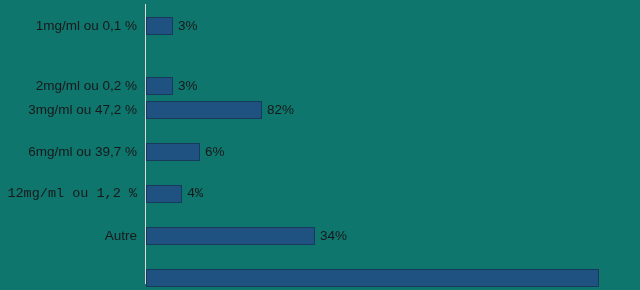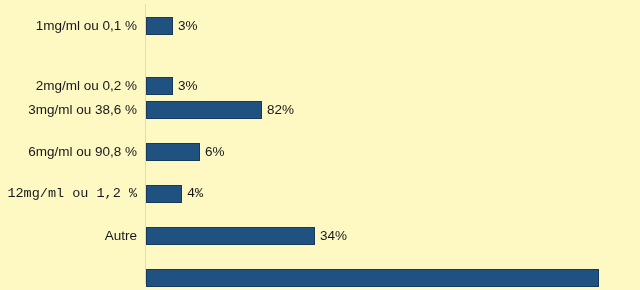--- a/index.html
+++ b/index.html
@@ -11,21 +11,21 @@
     width: 640px;
     height: 290px;
     font-family: "Liberation Sans", sans-serif;
     overflow: hidden;
   }
 
   #chart-root {
     position: relative;
     width: 640px;
     height: 290px;
-    background: #fef9c3;
+    background: #0f766e;
   }
 
   
   .axis-line {
     position: absolute;
     left: 145px;
     top: 4px;
     width: 1px;
     height: 280px;
     background: #d9d9d9;
@@ -91,27 +91,27 @@
       <span class="value-label" style="left:178px;">3%</span>
     </div>
 
     <div class="bar-row" style="top:65px;padding-left:16px;">
       <span class="cat-label">2mg/ml ou 0,2 %</span>
       <span class="bar" style="width:27px;"></span>
       <span class="value-label" style="left:178px;">3%</span>
     </div>
 
     <div class="bar-row" style="top:89px;">
-      <span class="cat-label">3mg/ml ou 38,6 %</span>
+      <span class="cat-label">3mg/ml ou 47,2 %</span>
       <span class="bar" style="width:116px;"></span>
       <span class="value-label" style="left:267px;">82%</span>
     </div>
 
     <div class="bar-row" style="top:131px;">
-      <span class="cat-label">6mg/ml ou 90,8 %</span>
+      <span class="cat-label">6mg/ml ou 39,7 %</span>
       <span class="bar" style="width:54px;"></span>
       <span class="value-label" style="left:205px;">6%</span>
     </div>
 
     <div class="bar-row" style="top:173px;font-family:Liberation Mono, monospace;">
       <span class="cat-label">12mg/ml ou 1,2 %</span>
       <span class="bar" style="width:36px;"></span>
       <span class="value-label" style="left:187px;">4%</span>
     </div>
 

